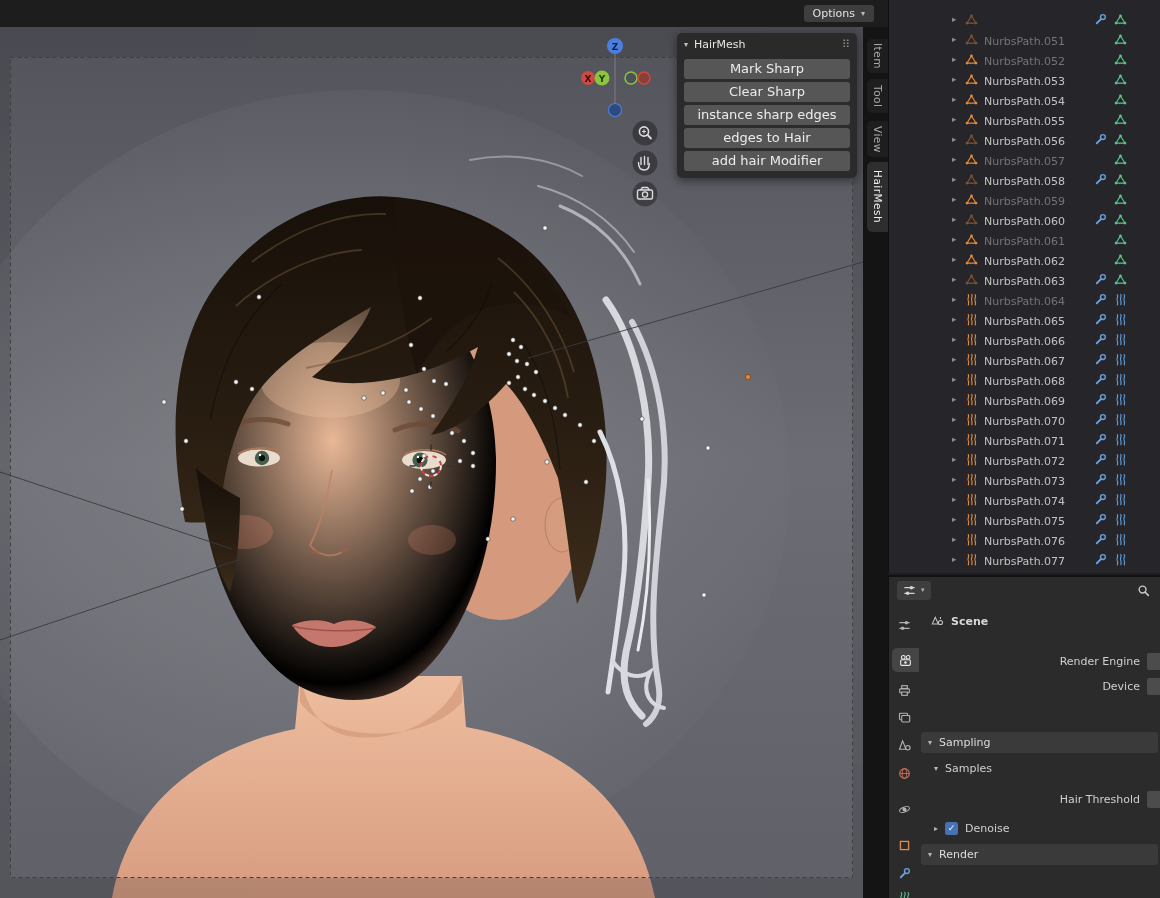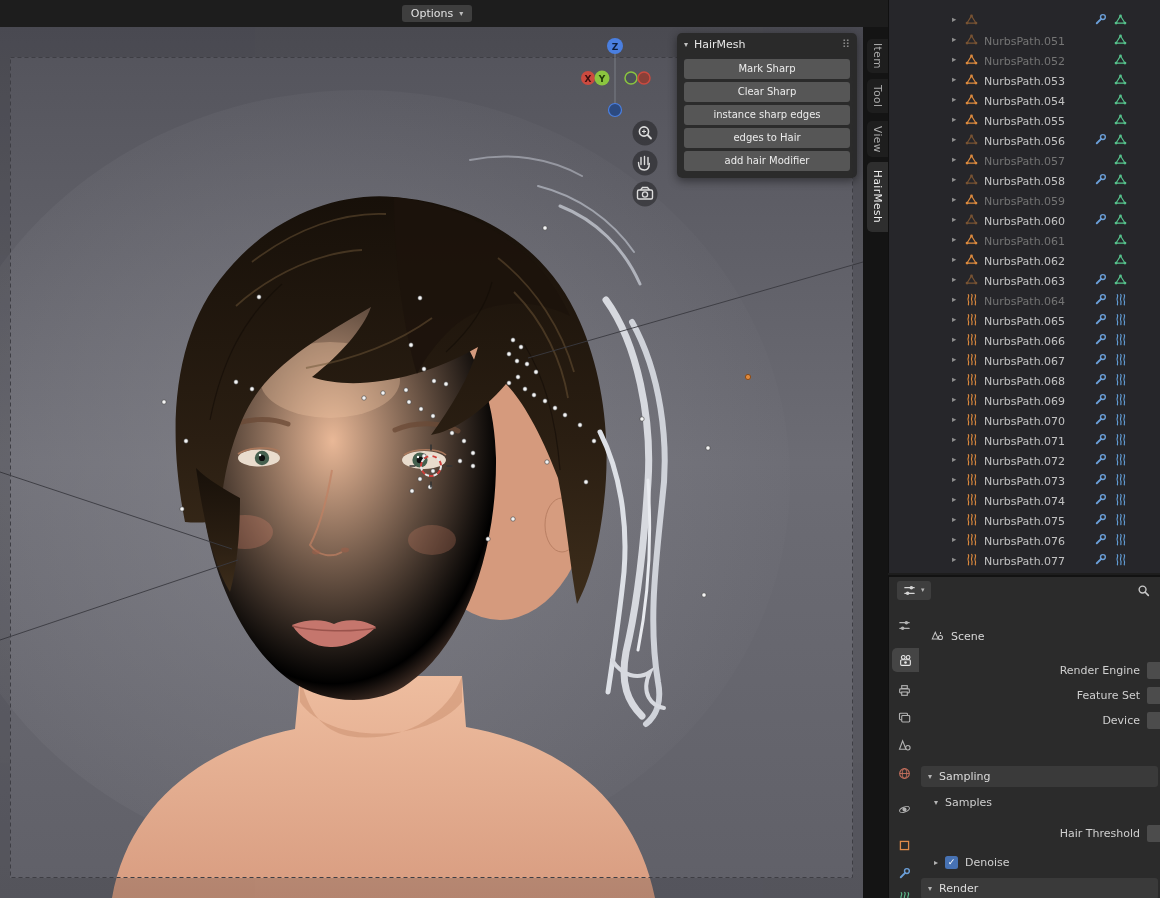--- a/index.html
+++ b/index.html
@@ -3,40 +3,40 @@
 <meta charset="utf-8">
 <style>
   *{margin:0;padding:0;box-sizing:border-box;}
   html,body{width:1160px;height:898px;overflow:hidden;background:#1d1d1d;
     font-family:"DejaVu Sans","Liberation Sans",sans-serif;}
   .root{position:relative;width:1160px;height:898px;background:#1d1d1d;font-size:11px;color:#c8c8c8;}
 
   
   .viewport{position:absolute;left:0;top:0;width:888px;height:898px;background:#1d1d1d;}
   .vp-header{position:absolute;left:0;top:0;width:100%;height:27px;background:#1d1d1d;
-    display:flex;align-items:center;justify-content:center;padding-right:14px;z-index:6;}
+    display:flex;align-items:center;justify-content:flex-end;padding-right:14px;z-index:6;}
   .options-btn{display:flex;align-items:center;gap:6px;background:#3e3e3e;border-radius:3px;
     padding:2px 9px;color:#e2e2e2;cursor:default;}
   .options-btn .caret{font-size:8px;color:#bdbdbd;}
   .vp-canvas{position:absolute;left:0;top:27px;width:863px;height:871px;display:block;}
 
   .edge-strip{position:absolute;left:863px;top:27px;width:25px;bottom:0;background:#141414;z-index:5;}
   .vtab{position:absolute;left:4px;width:21px;background:#1e1e1e;color:#ababab;
     border-radius:5px 0 0 5px;display:flex;align-items:center;justify-content:center;cursor:default;}
   .vtab span{writing-mode:vertical-rl;font-size:10.5px;letter-spacing:.5px;}
   .vtab.active{background:#2e2e2e;color:#f0f0f0;}
 
   .hm-panel{position:absolute;left:677px;top:33px;width:180px;background:rgba(41,41,41,.97);
     border-radius:5px;box-shadow:0 3px 10px rgba(0,0,0,.45);padding-bottom:7px;z-index:5;}
   .hm-header{display:flex;align-items:center;height:23px;padding:0 7px;color:#e6e6e6;}
   .hm-header .caret{font-size:8px;color:#c0c0c0;margin-right:6px;}
   .hm-title{flex:1;font-size:11px;}
   .hm-grip{color:#8a8a8a;font-size:11px;}
   .hm-btn{display:block;width:166px;margin:3px auto 0;height:20px;background:#565656;border:none;
-    border-radius:3px;color:#ececec;font-size:10px;font-family:inherit;line-height:20px;text-align:center;}
+    border-radius:3px;color:#ececec;font-size:13px;font-family:inherit;line-height:20px;text-align:center;}
 
   
   .outliner{position:absolute;left:888px;top:0;width:272px;height:573px;background:#26262a;
     overflow:hidden;padding-top:9px;border-left:1px solid #101010;}
   .olrow{display:flex;align-items:center;height:20px;padding:0 24px 0 63px;}
   .disc{width:13px;color:#8f8f8f;font-size:8.5px;flex:none;}
   .icon{width:13px;height:13px;flex:none;display:inline-block;}
   .obj-icon{margin-right:6px;color:#dd8a3e;}
   .olname{flex:1;color:#c3c3c3;white-space:nowrap;overflow:hidden;margin-top:44px;}
   .olrow.dim .olname{color:#757575;}
@@ -53,21 +53,21 @@
   .editor-btn{display:flex;align-items:center;gap:5px;background:#3e3e3e;border-radius:3px;height:19px;padding:0 6px;color:#d5d5d5;}
   .editor-btn .caret{font-size:7px;color:#b5b5b5;}
   .props-search{margin-left:auto;color:#c9c9c9;}
   .props-body{position:relative;height:297px;}
   .ptabs{position:absolute;left:0;top:0;width:30px;height:100%;}
   .ptab{position:absolute;left:0;width:30px;height:24px;display:flex;align-items:center;justify-content:center;color:#b2b2b2;}
   .ptab.active{background:#454545;border-radius:5px 0 0 5px;left:3px;width:27px;color:#e8e8e8;}
   .ptab.world{color:#c36e5c;} .ptab.object{color:#e08b4a;}
   .ptab.modifiers{color:#6b9fd8;} .ptab.data{color:#5cb88a;}
   .pcontent{position:absolute;left:30px;top:0;right:0;height:100%;}
-  .crumb{display:flex;align-items:center;gap:7px;height:24px;margin-top:21px;padding-left:12px;color:#d8d8d8;}
+  .crumb{display:flex;align-items:flex-start;gap:7px;height:24px;margin-top:12px;padding-left:12px;color:#d8d8d8;font-weight:bold;}
   .crumb .icon{color:#c6c6c6;}
   .frow{display:flex;align-items:center;height:25px;}
   .frow.first{margin-top:10px;}
   .flabel{flex:1;text-align:right;color:#cfcfcf;padding-right:7px;}
   .fstub{width:13px;height:17px;background:#4c4c4c;border-radius:2px 0 0 2px;flex:none;}
   .sec-head{display:flex;align-items:center;gap:7px;height:21px;background:#3a3a3a;border-radius:3px;
     margin:0 2px;padding-left:7px;color:#dcdcdc;}
   .sec-head.sampling{margin-top:33px;}
   .sec-head.render{margin-top:4px;}
   .sub-head{display:flex;align-items:center;gap:7px;height:21px;padding-left:15px;color:#cfcfcf;margin-top:5px;}
@@ -926,24 +926,20 @@
               <use href="#i-scene"></use>
             </svg>
           <span>Scene</span>
         </div>
 
         <div class="frow first">
           <span class="flabel">Render Engine</span>
           <span class="fstub"></span>
         </div>
         <div class="frow">
-          <span class="flabel">Feature Set</span>
-          <span class="fstub"></span>
-        </div>
-        <div class="frow">
           <span class="flabel">Device</span>
           <span class="fstub"></span>
         </div>
 
         <div class="sec-head sampling">
           <span class="caret-s">▾</span>
           <span>Sampling</span>
         </div>
         <div class="sub-head">
           <span class="caret-s">▾</span>

